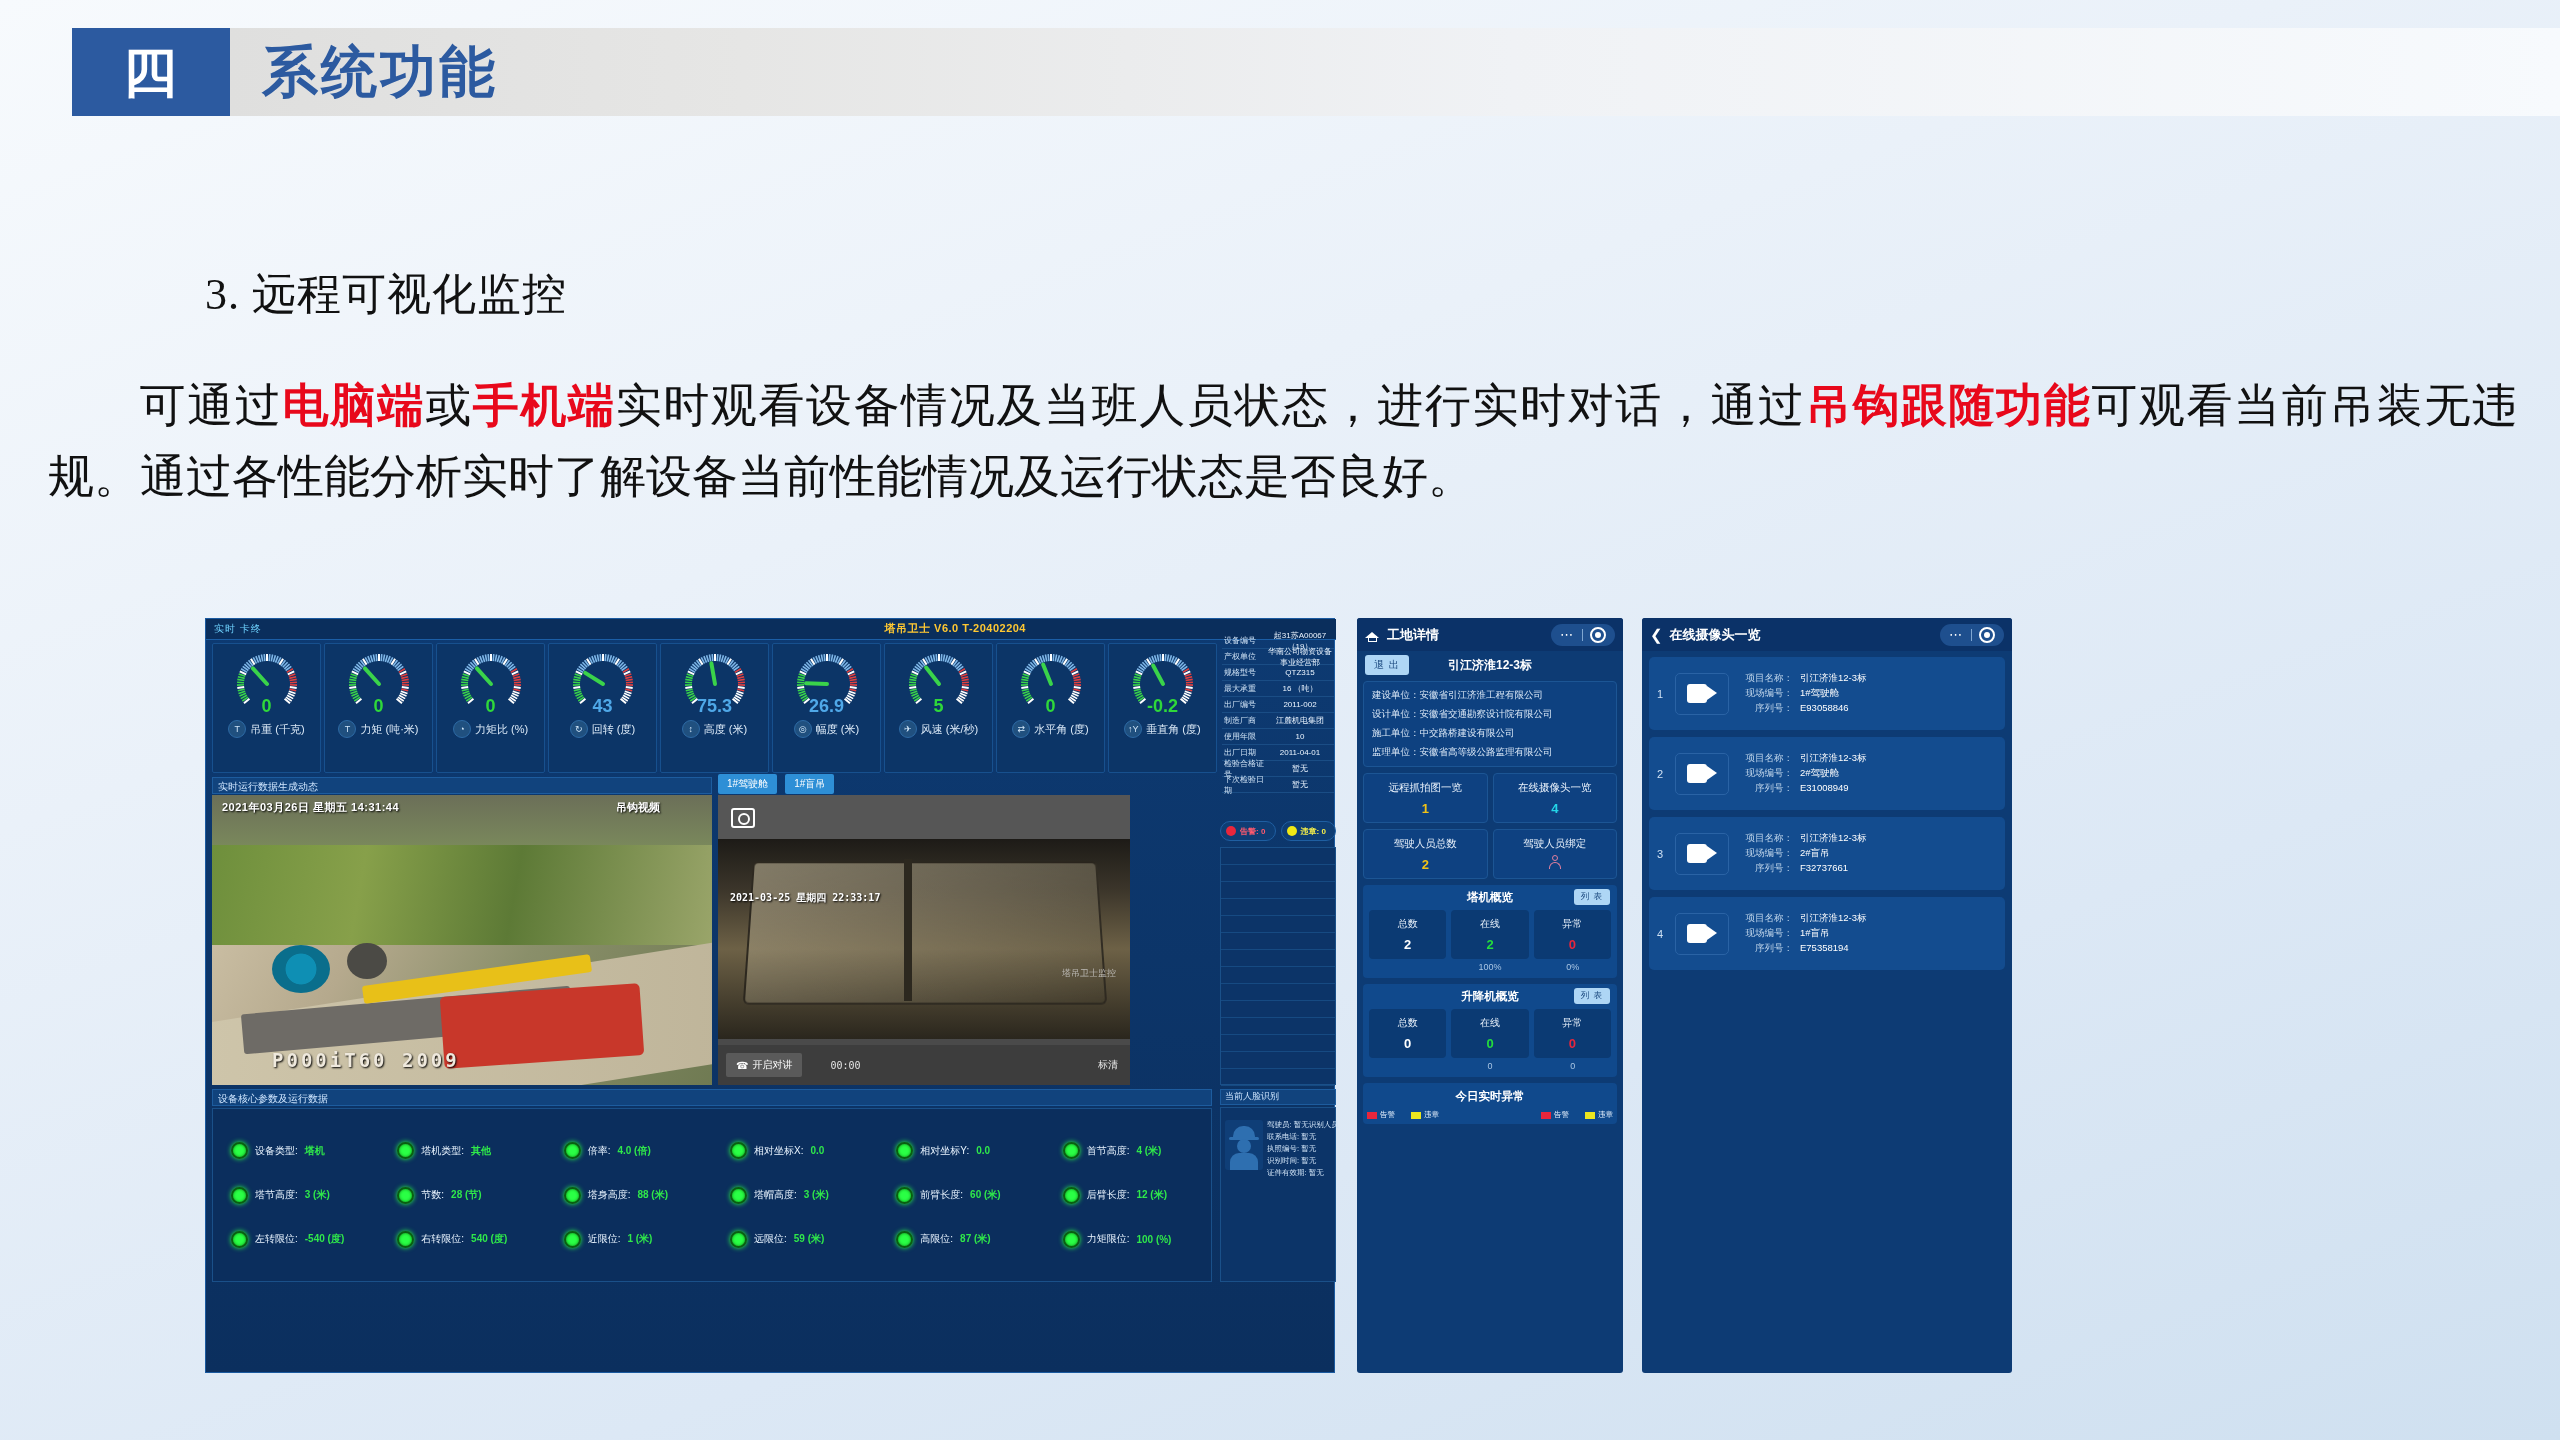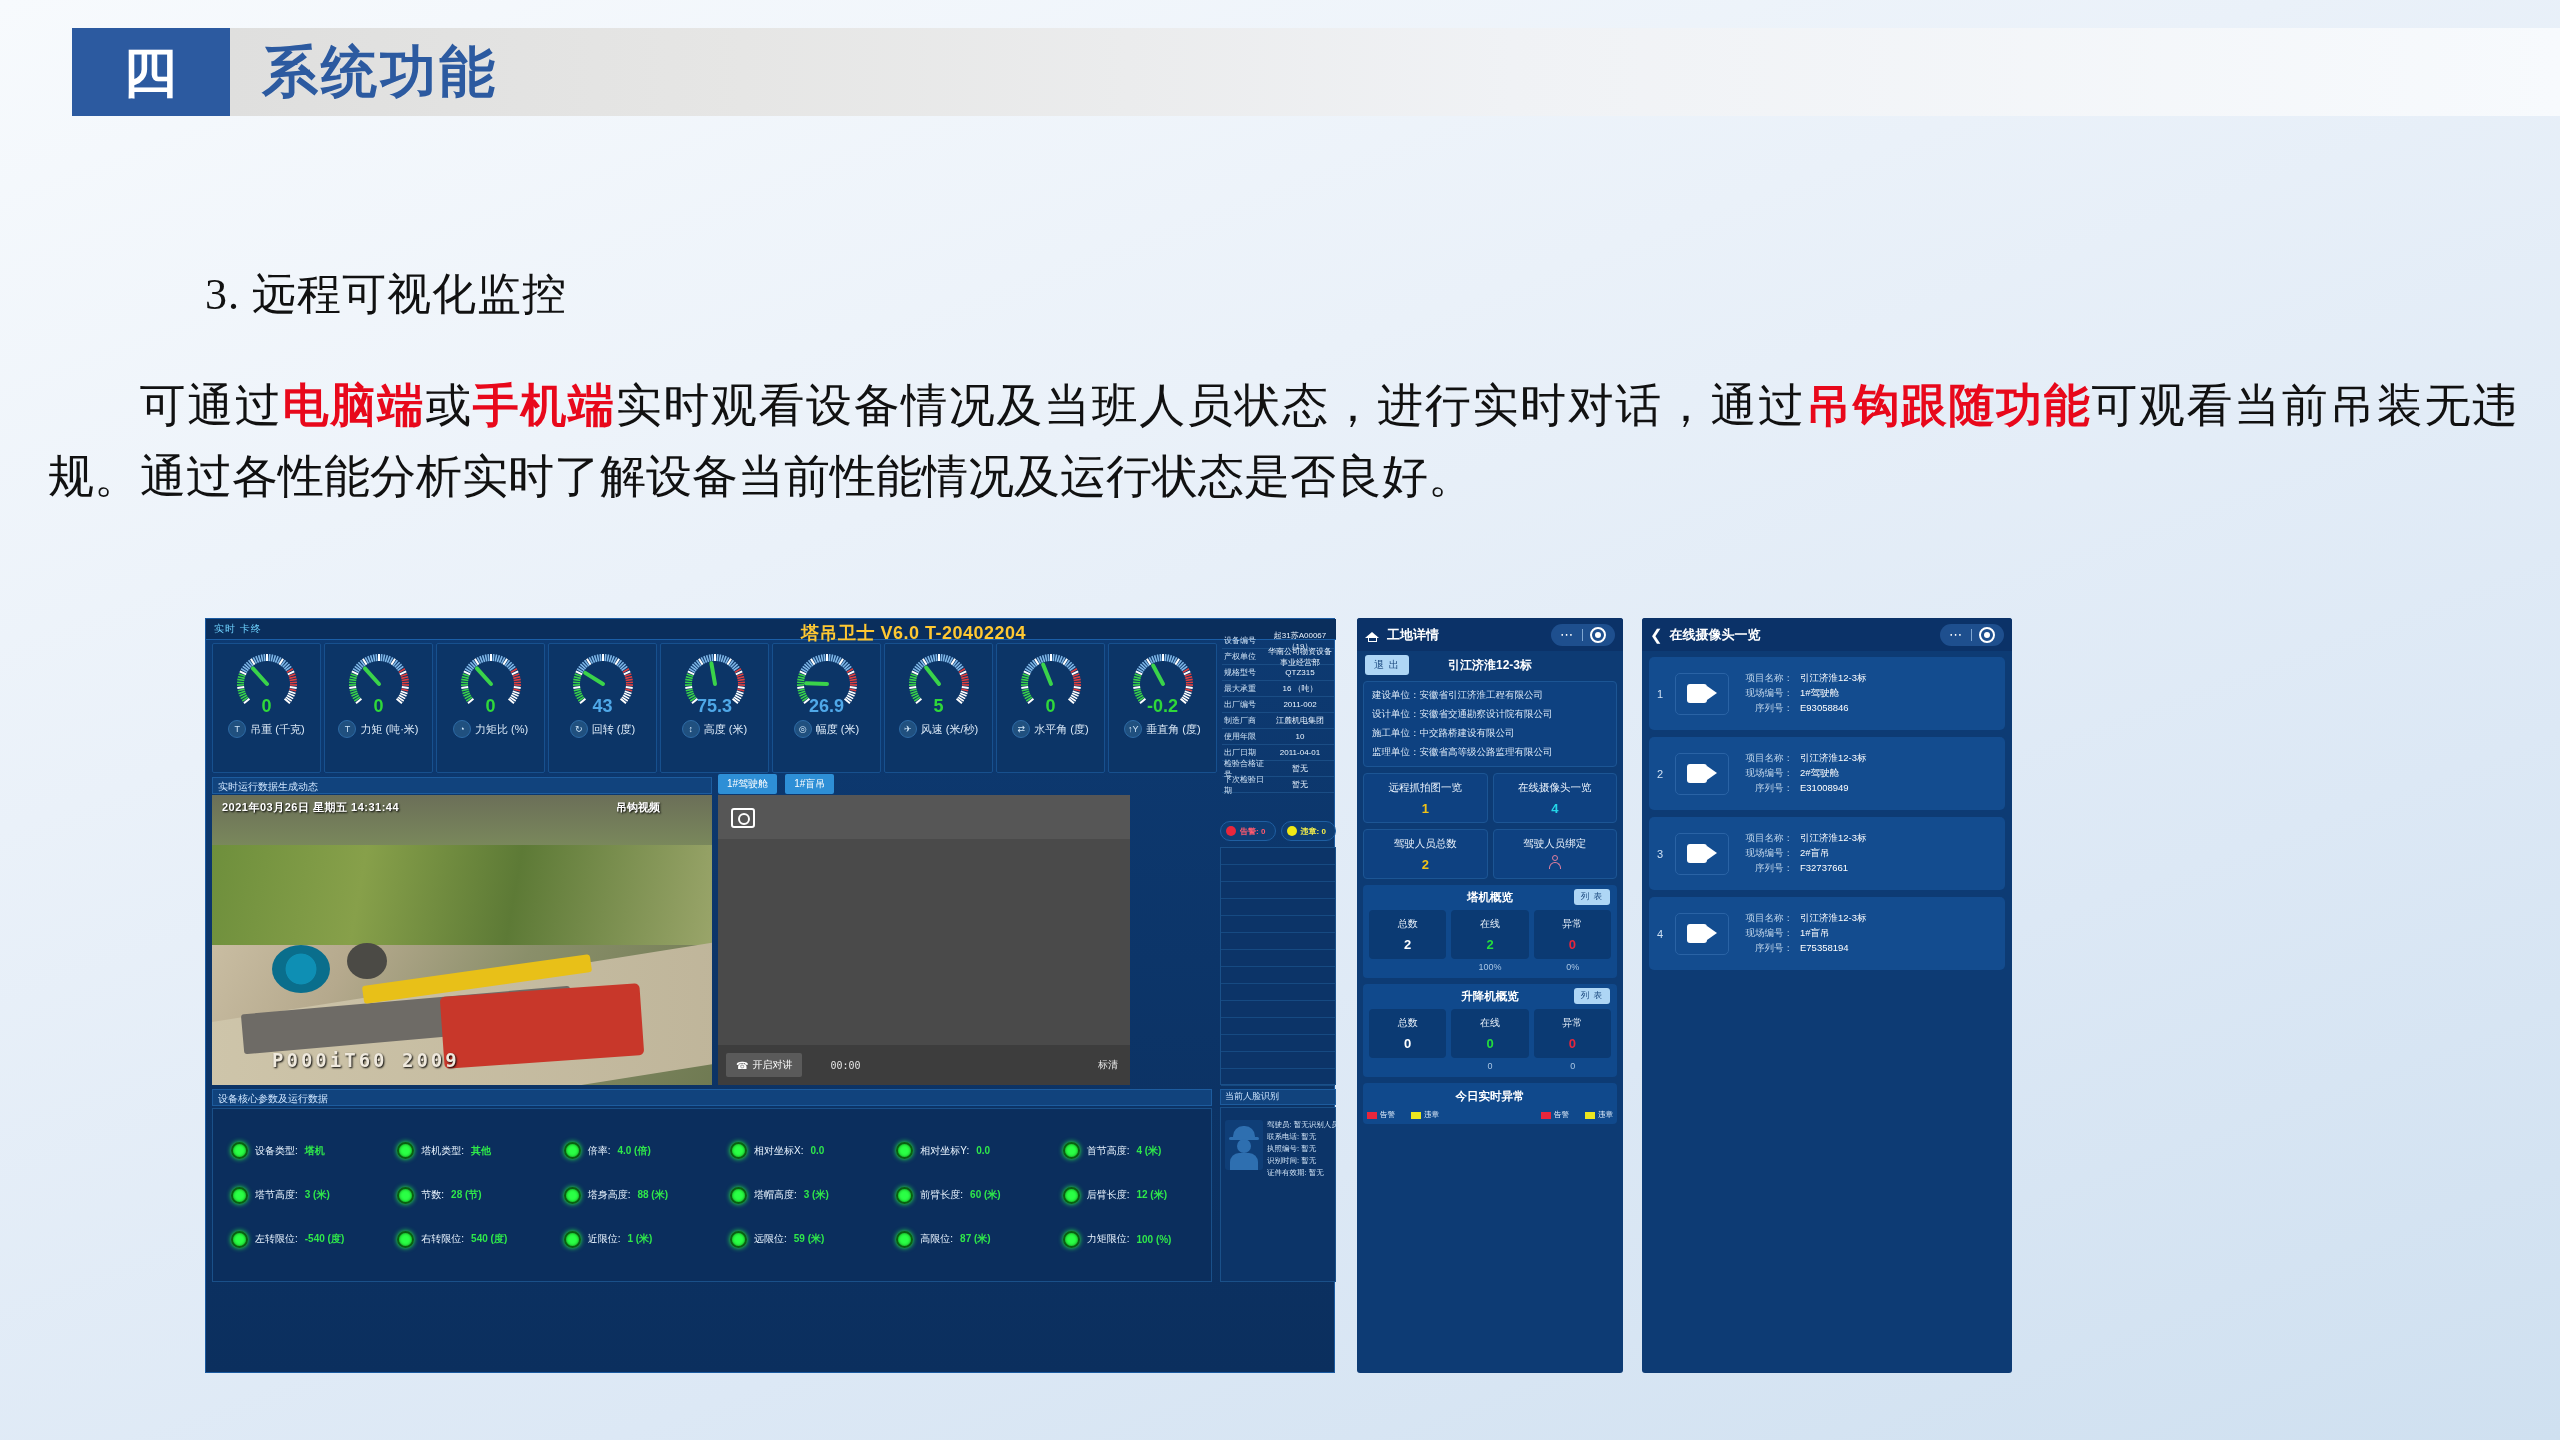--- a/index.html
+++ b/index.html
@@ -29,21 +29,21 @@
 
   
   #app{position:absolute;left:205px;top:598px;width:2245px;height:757px;margin-top:20px;}
 
   
   #pc-panel{position:absolute;left:0;top:0;width:1130px;height:755px;
     background:linear-gradient(180deg,#0d3a72 0%,#0b2f5e 100%);border:1px solid #1a5aa0;
     box-sizing:border-box;}
   #pc-topbar{position:absolute;left:0;top:0;width:1130px;height:20px;background:#0a2e5c;
     border-bottom:1px solid #1b5ea6;}
-  #pc-brand{position:absolute;right:310px;top:2px;color:#ffc832;font-size:18px;font-weight:700;
+  #pc-brand{position:absolute;right:310px;top:2px;color:#ffc832;font-size:11px;font-weight:700;
     letter-spacing:.5px;}
   #pc-topleft{position:absolute;left:8px;top:3px;color:#6fd3ff;font-size:10px;letter-spacing:1px;}
 
   
   #gauge-row{position:absolute;left:6px;top:24px;width:1005px;height:130px;display:flex;gap:3px;}
   .gauge-cell{flex:1;background:#0c3567;border:1px solid #17508e;border-radius:2px;
     display:flex;flex-direction:column;align-items:center;justify-content:flex-start;padding-top:4px;
     box-sizing:border-box;position:relative;}
   .gauge-dial{width:74px;height:62px;position:relative;}
   .gauge-val{font-size:18px;font-weight:700;line-height:16px;margin-top:-12px;}
@@ -880,20 +880,26 @@
     </div>
 
     <div id="cab-tabs">
         <span class="cab-tab">1#驾驶舱</span>
         <span class="cab-tab">1#盲吊</span>
       </div>
     <div id="vid-cab">
       <div id="cab-toolbar">
         <div id="cab-cam"></div>
       </div>
+      <div id="cab-img">
+        <div id="cab-glass"></div>
+        <div id="cab-pillar"></div>
+        <div id="cab-ts">2021-03-25 星期四 22:33:17</div>
+        <div id="cab-wm">塔吊卫士监控</div>
+      </div>
       <div id="cab-bottom">
         <div id="talk-btn">
           <span>☎</span>
           <span>开启对讲</span>
         </div>
         <div id="talk-time">00:00</div>
         <div id="talk-q">标清</div>
       </div>
     </div>
 

